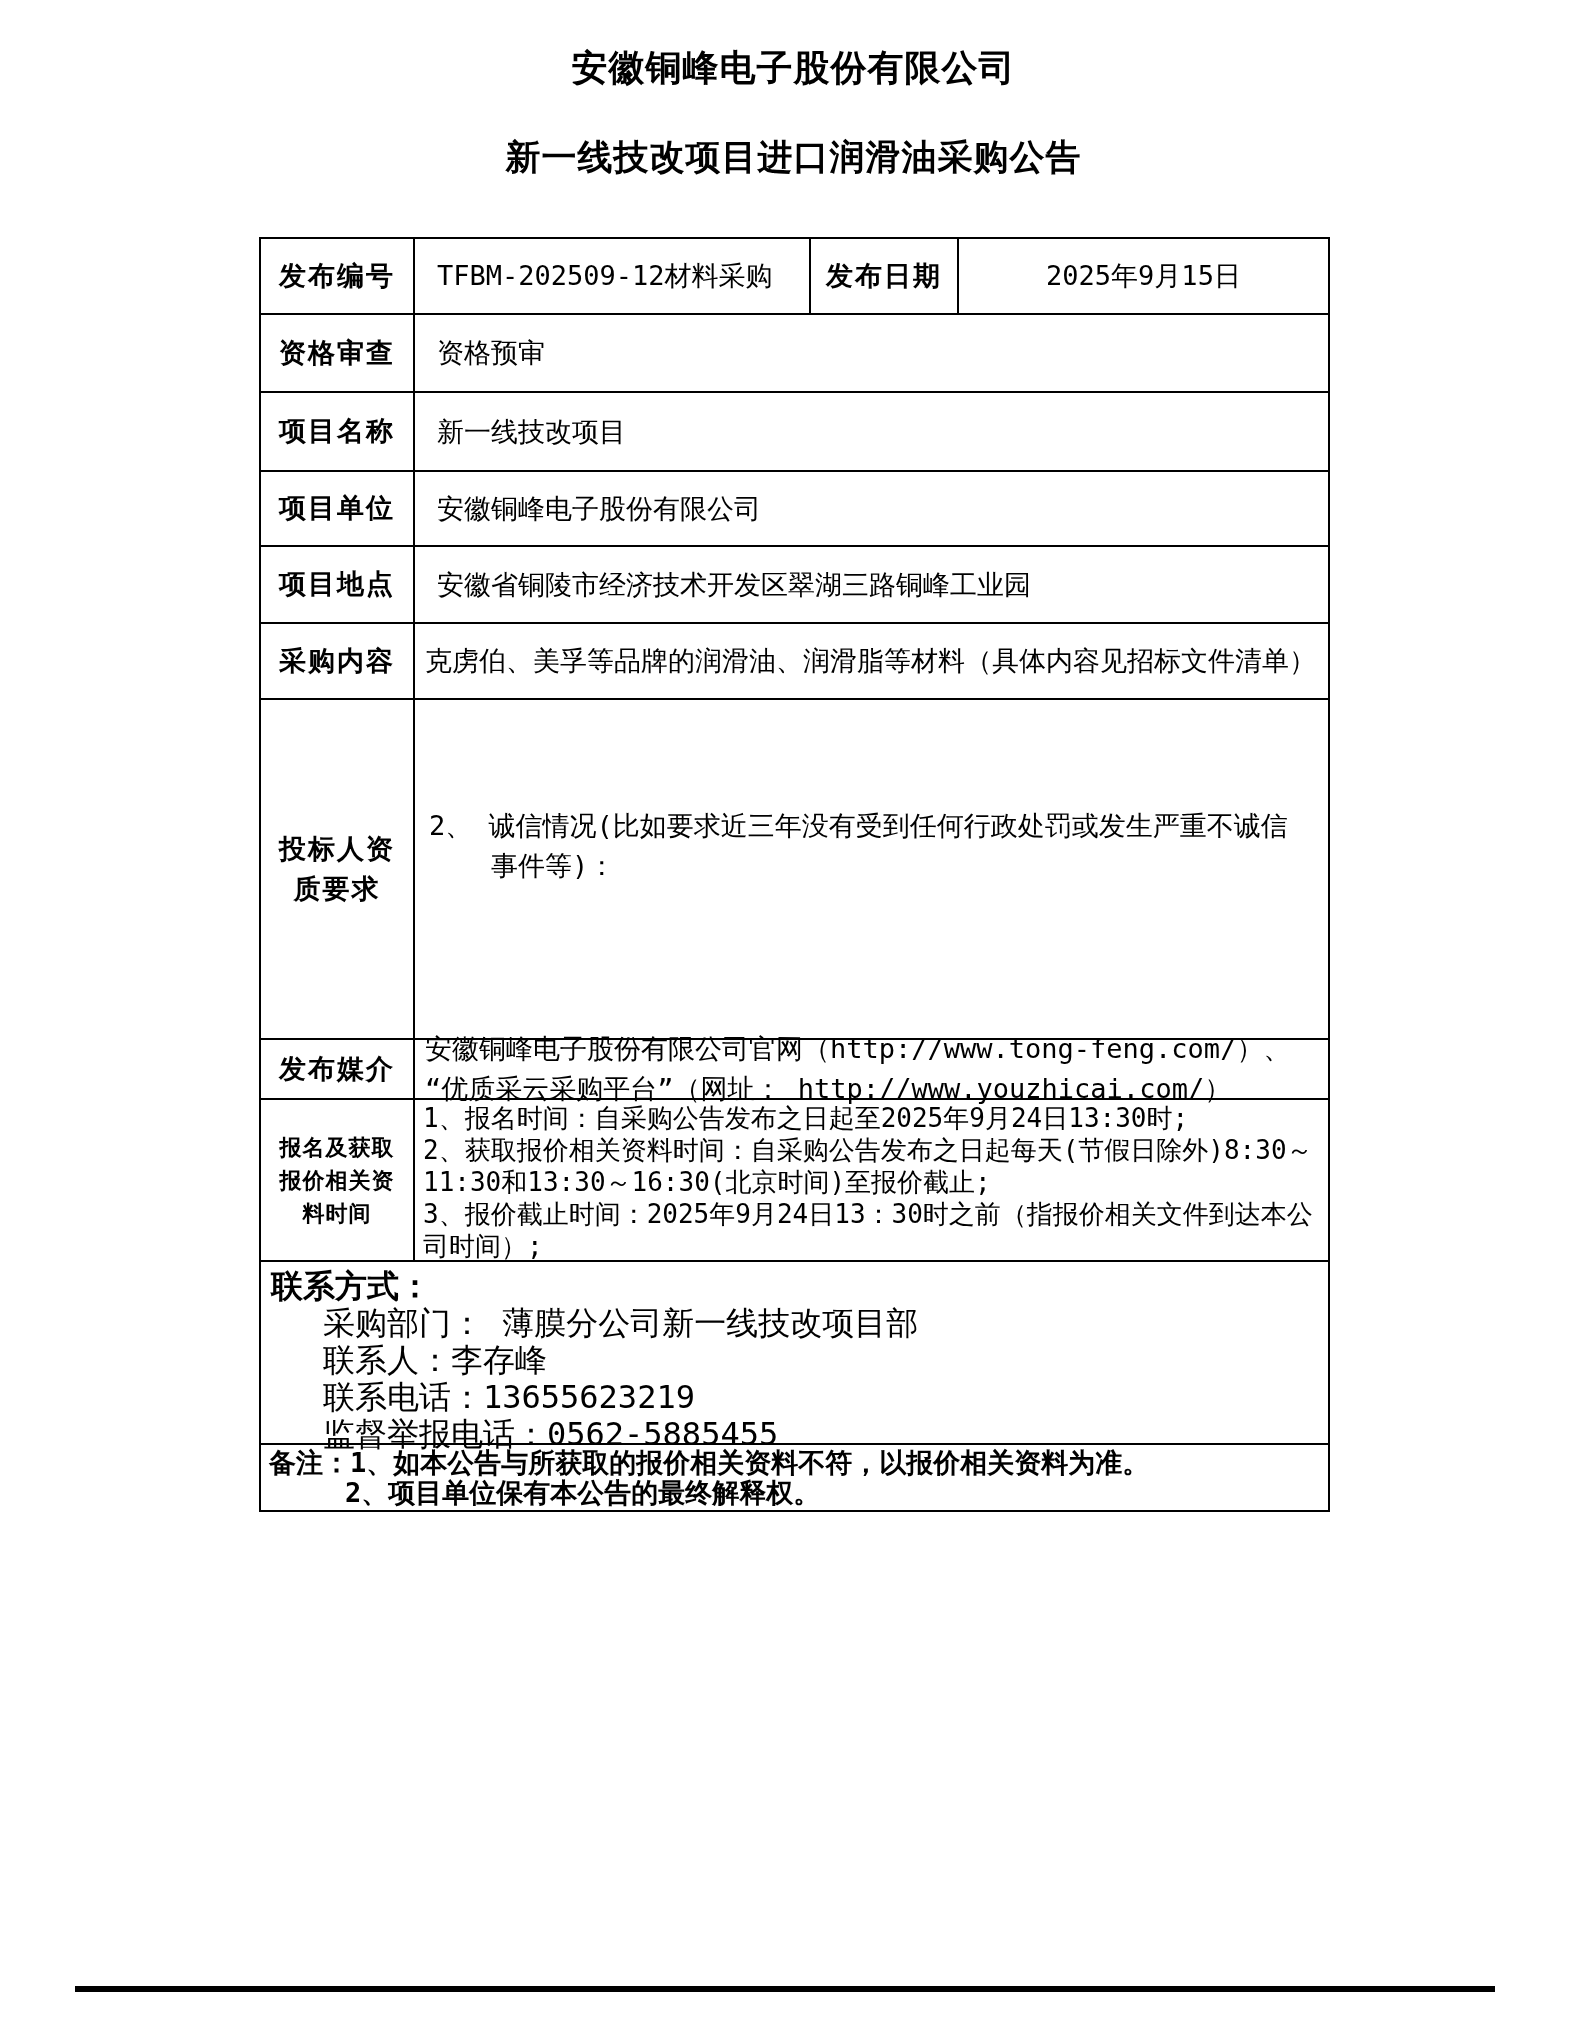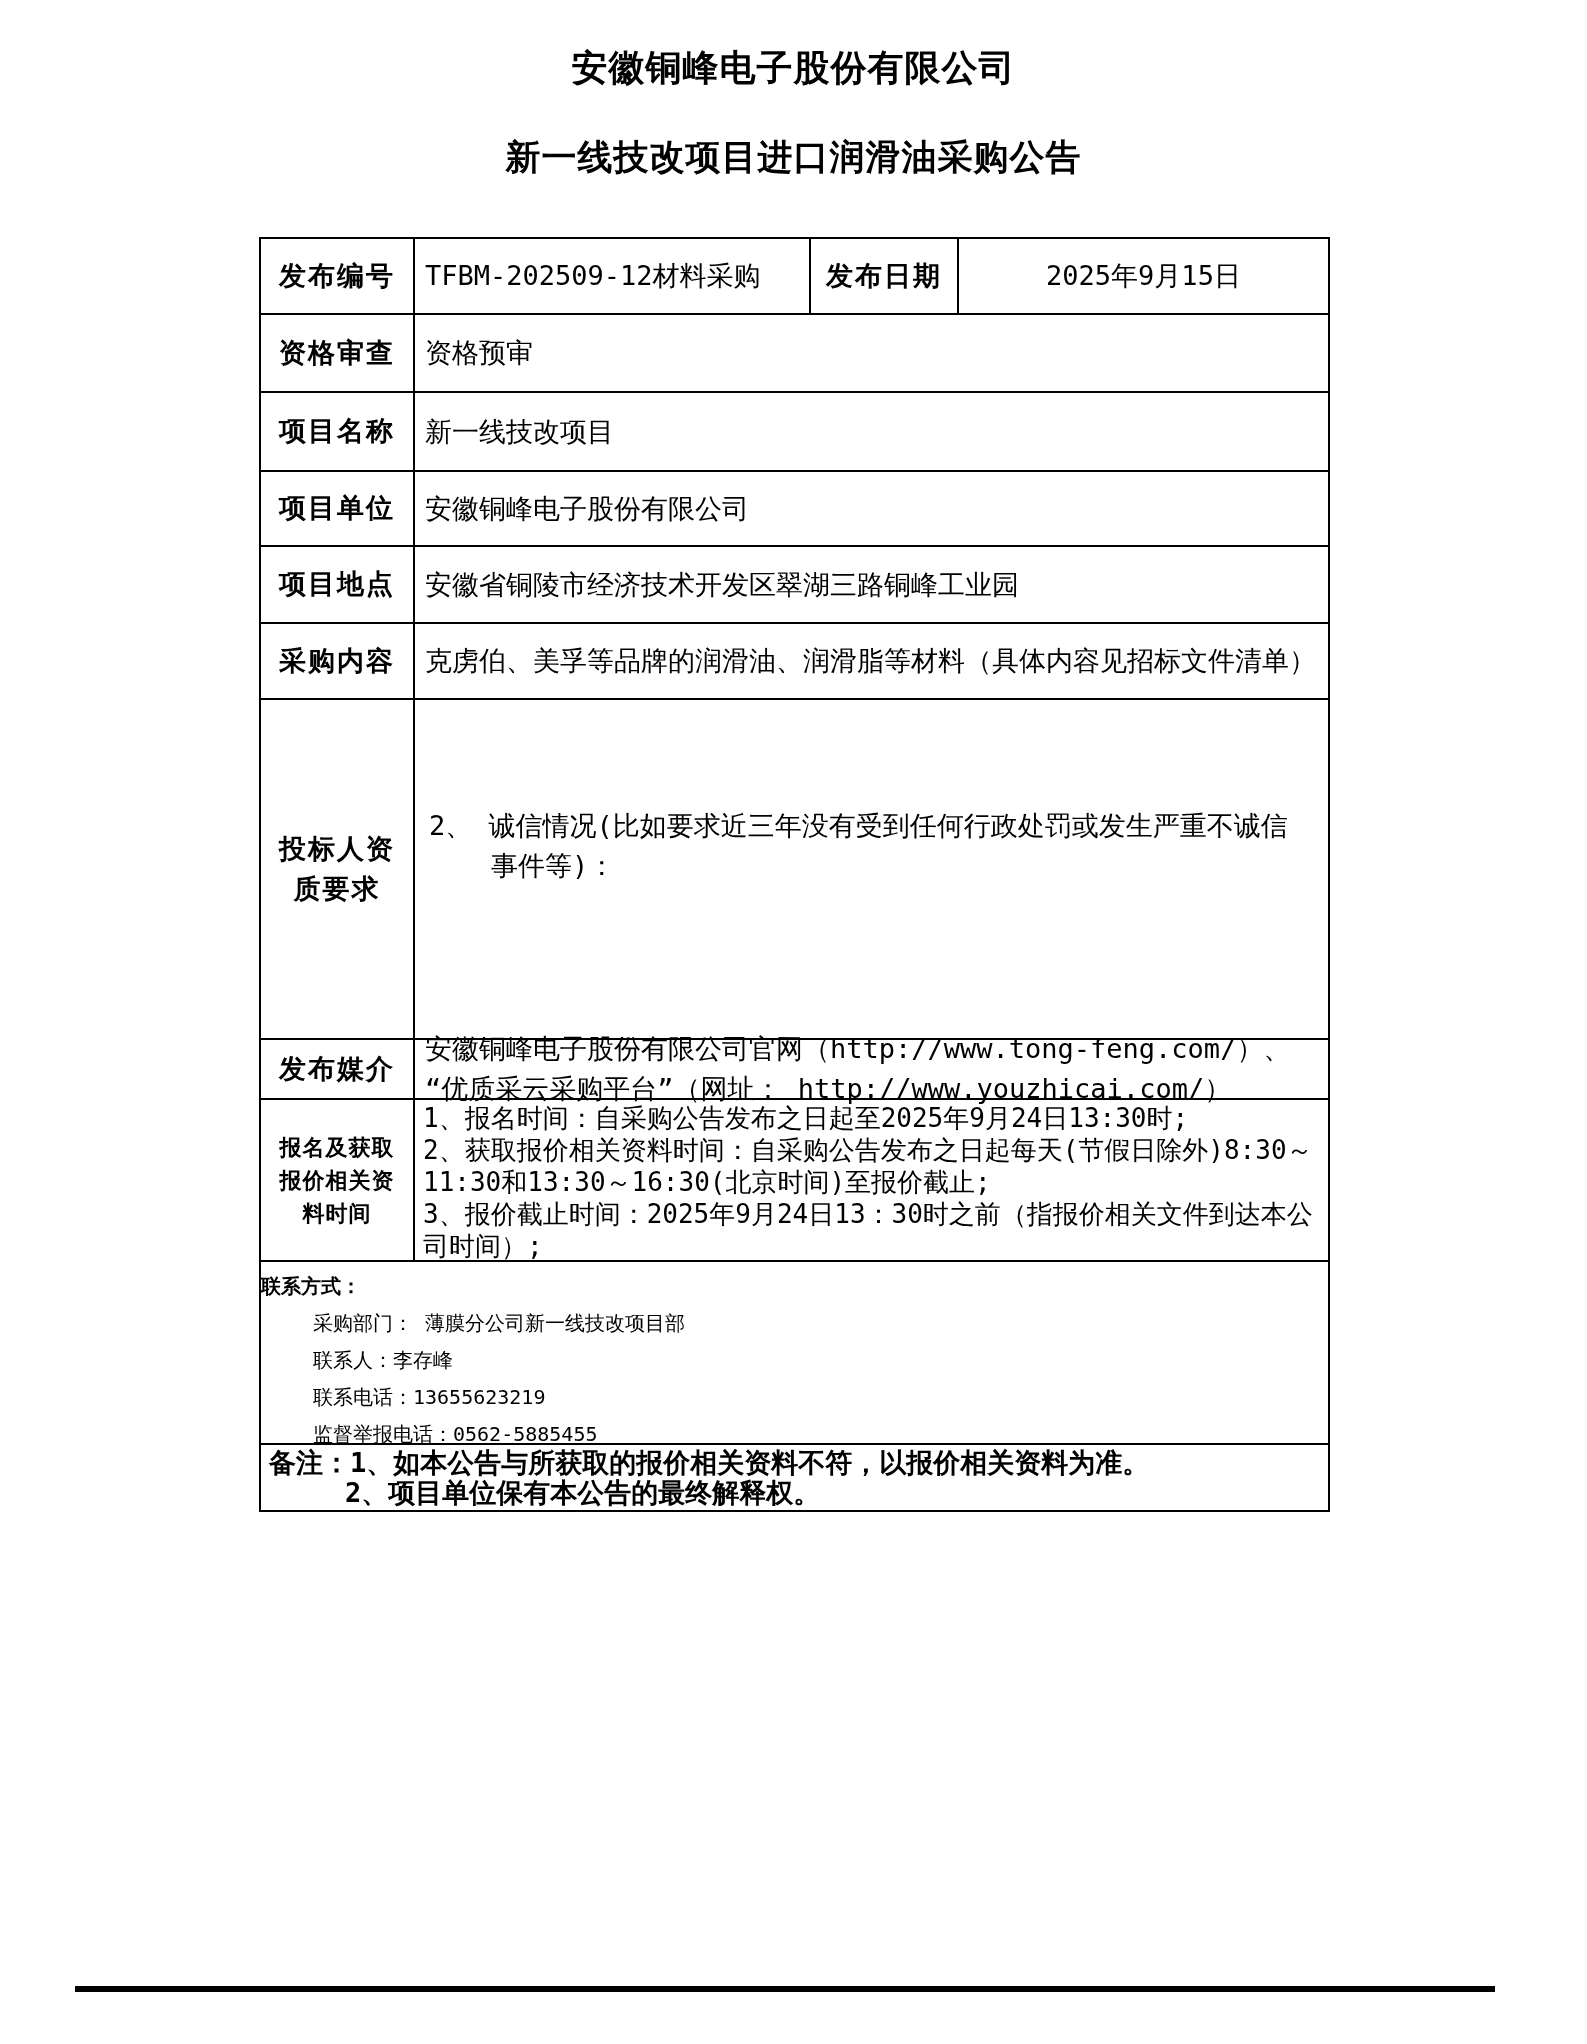--- a/index.html
+++ b/index.html
@@ -30,21 +30,21 @@
   .cell{box-sizing:border-box;}
   .lbl{
     width:154px;flex:0 0 154px;
     display:flex;align-items:center;justify-content:center;
     text-align:center;font-weight:bold;letter-spacing:2px;
     white-space:pre-line;line-height:1.5;
     border-right:2px solid #000;
   }
   .val{
     flex:1 1 auto;display:flex;align-items:center;
-    padding:4px 10px;line-height:1.3;
+    padding:4px 22px;line-height:1.3;
   }
   .r1{height:76px;}
   .r2{height:79px;}
   .r3{height:78px;}
   .r4{height:75px;}
   .r5{height:77px;}
   .r6{height:76px;}
   .r7{height:340px;}
   .r8{height:60px;}
   .r9{height:162px;}
@@ -72,21 +72,21 @@
   }
   
   .sched{
     flex:1 1 auto;display:block;font-size:26px;line-height:32px;
     padding:2px 8px;
   }
   .sched p{margin:0;}
   .sched-lbl{font-size:22px;letter-spacing:1px;}
   
   .contact{
-    width:100%;display:block;padding:6px 0;line-height:37px;font-size:20px;
+    width:100%;display:block;padding:6px 10px;line-height:37px;font-size:32px;
   }
   .contact-heading{font-weight:bold;}
   .contact-line{margin-left:52px;}
   
   .remarks{
     width:100%;display:block;padding:3px 8px;line-height:30px;
     font-weight:bold;font-size:27px;
   }
   .remark-line2{margin-left:76px;}
   .footer-rule{

